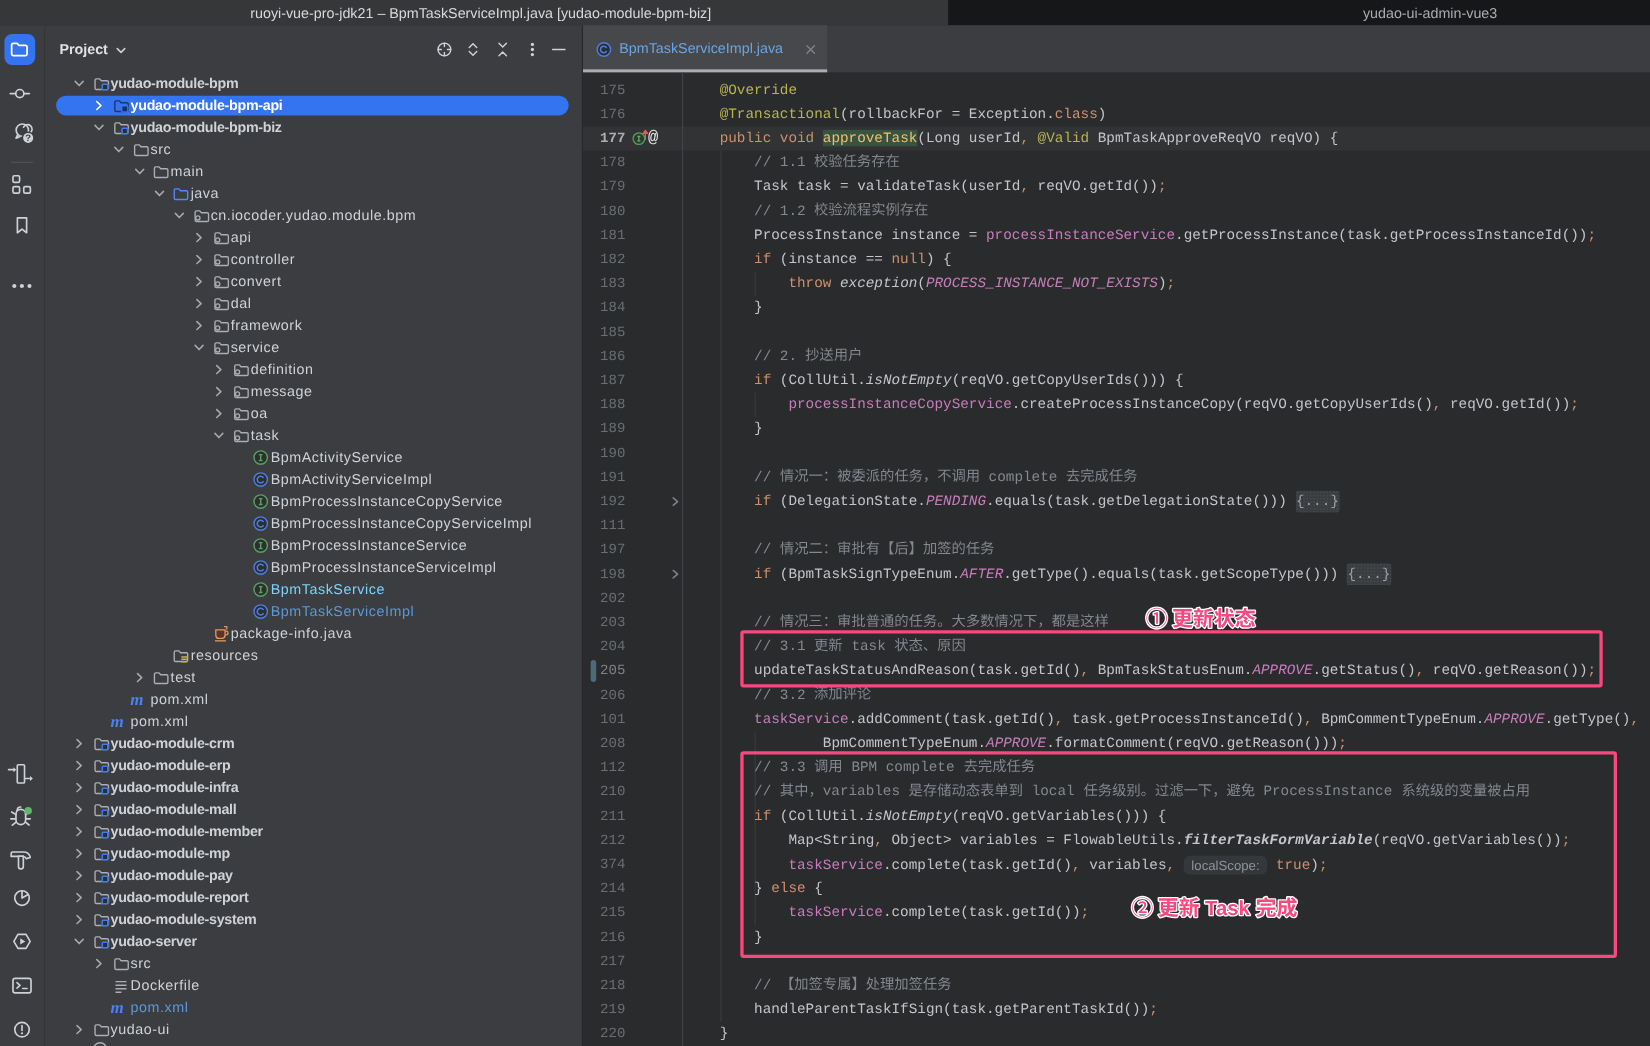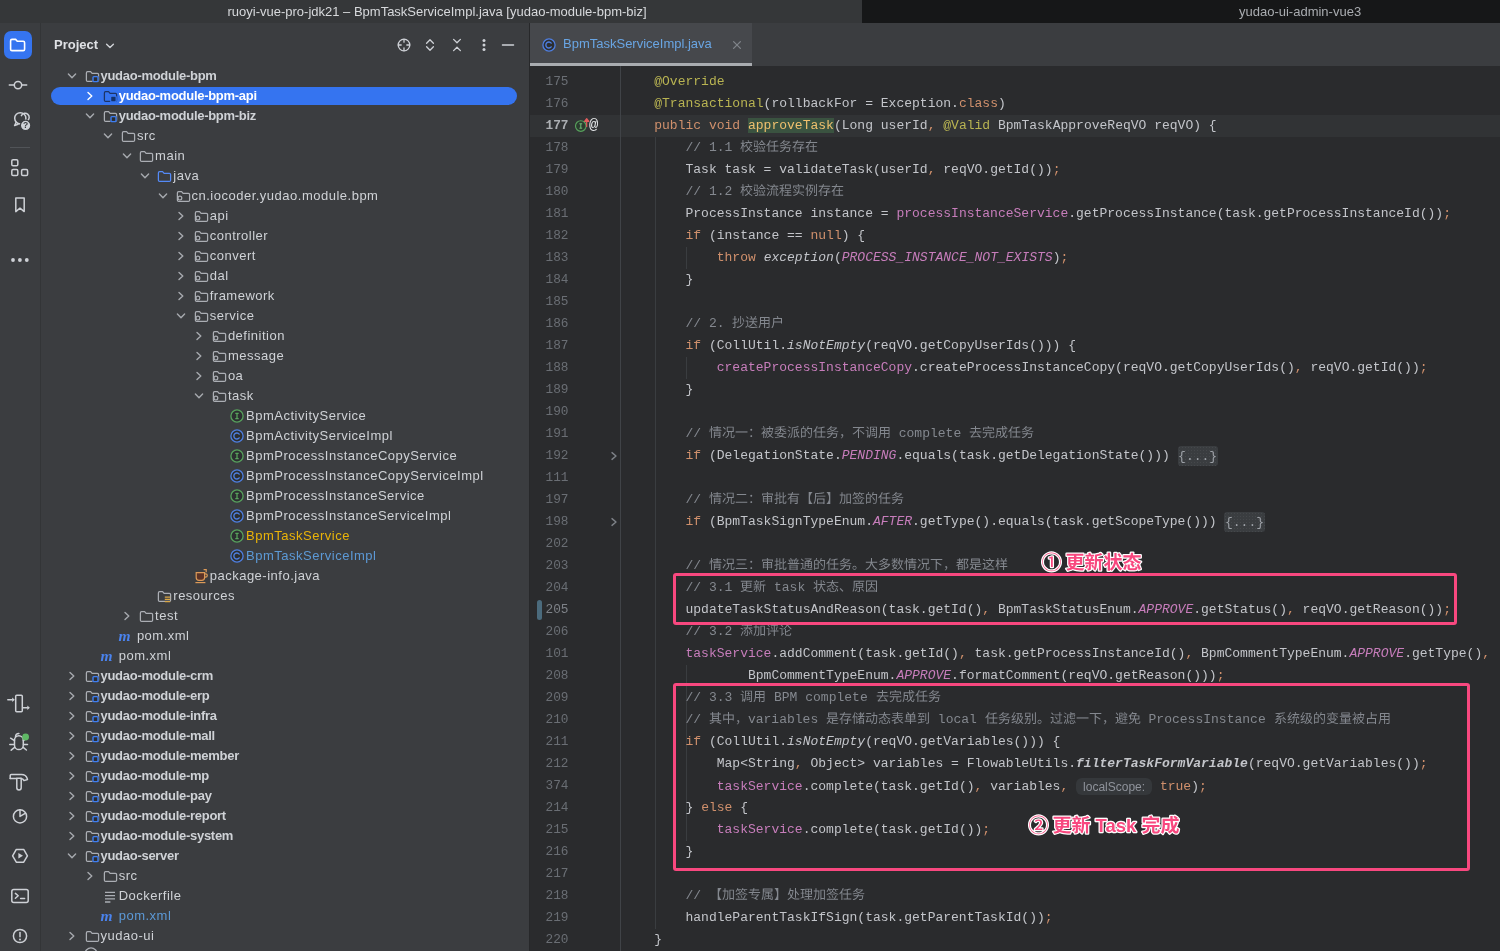--- a/index.html
+++ b/index.html
@@ -448,21 +448,21 @@
         <circle cx="8" cy="8" r="6.1" fill="#2c2e30" stroke="#4e7ee0" stroke-width="1.3"></circle>
         <path d="M10.2 6.1a3 3 0 1 0 0 3.8" stroke="#4e7ee0" stroke-width="1.4" fill="none" stroke-linecap="round"></path>
       </svg>
 <span class="txt " style="left:246.1px;color:#cfd2d6">BpmProcessInstanceServiceImpl</span>
 </div>
 <div class="trow" style="top:526px">
 <svg class="abs" style="left:229.1px;top:2px" width="16" height="16" viewBox="0 0 16 16">
         <circle cx="8" cy="8" r="6.1" fill="#2c2e30" stroke="#57a15c" stroke-width="1.3"></circle>
         <path d="M6.3 5.3h3.4M6.3 10.7h3.4M8 5.3v5.4" stroke="#57a15c" stroke-width="1.3" fill="none"></path>
       </svg>
-<span class="txt " style="left:246.1px;color:#eab308">BpmTaskService</span>
+<span class="txt " style="left:246.1px;color:#7dd3fc">BpmTaskService</span>
 </div>
 <div class="trow" style="top:546px">
 <svg class="abs" style="left:229.1px;top:2px" width="16" height="16" viewBox="0 0 16 16">
         <circle cx="8" cy="8" r="6.1" fill="#2c2e30" stroke="#4e7ee0" stroke-width="1.3"></circle>
         <path d="M10.2 6.1a3 3 0 1 0 0 3.8" stroke="#4e7ee0" stroke-width="1.4" fill="none" stroke-linecap="round"></path>
       </svg>
 <span class="txt " style="left:246.1px;color:#5c99d6">BpmTaskServiceImpl</span>
 </div>
 <div class="trow" style="top:566px">
 <svg class="abs" style="left:192.7px;top:2px" width="16" height="16" viewBox="0 0 16 16">
@@ -687,21 +687,21 @@
 <div class="abs ln" style="left:530px;top:467px;color:#6a6e74">111</div>
 <div class="abs ln" style="left:530px;top:489px;color:#6a6e74">197</div>
 <div class="abs ln" style="left:530px;top:511px;color:#6a6e74">198</div>
 <div class="abs ln" style="left:530px;top:533px;color:#6a6e74">202</div>
 <div class="abs ln" style="left:530px;top:555px;color:#6a6e74">203</div>
 <div class="abs ln" style="left:530px;top:577px;color:#6a6e74">204</div>
 <div class="abs ln" style="left:530px;top:599px;color:#7e8288">205</div>
 <div class="abs ln" style="left:530px;top:621px;color:#6a6e74">206</div>
 <div class="abs ln" style="left:530px;top:643px;color:#6a6e74">101</div>
 <div class="abs ln" style="left:530px;top:665px;color:#6a6e74">208</div>
-<div class="abs ln" style="left:530px;top:687px;color:#6a6e74">209</div>
+<div class="abs ln" style="left:530px;top:687px;color:#6a6e74">112</div>
 <div class="abs ln" style="left:530px;top:709px;color:#6a6e74">210</div>
 <div class="abs ln" style="left:530px;top:731px;color:#6a6e74">211</div>
 <div class="abs ln" style="left:530px;top:753px;color:#6a6e74">212</div>
 <div class="abs ln" style="left:530px;top:775px;color:#6a6e74">374</div>
 <div class="abs ln" style="left:530px;top:797px;color:#6a6e74">214</div>
 <div class="abs ln" style="left:530px;top:819px;color:#6a6e74">215</div>
 <div class="abs ln" style="left:530px;top:841px;color:#6a6e74">216</div>
 <div class="abs ln" style="left:530px;top:863px;color:#6a6e74">217</div>
 <div class="abs ln" style="left:530px;top:885px;color:#6a6e74">218</div>
 <div class="abs ln" style="left:530px;top:907px;color:#6a6e74">219</div>
@@ -760,21 +760,21 @@
 <div class="abs mono" style="left:685.506px;top:313px"><span class="c">// 2. </span><span class="cj"><svg width="13" height="16" viewBox="0 0 13 16">
           <use href="#r6284" fill="#84888f"></use>
         </svg></span><span class="cj"><svg width="13" height="16" viewBox="0 0 13 16">
           <use href="#r9001" fill="#84888f"></use>
         </svg></span><span class="cj"><svg width="13" height="16" viewBox="0 0 13 16">
           <use href="#r7528" fill="#84888f"></use>
         </svg></span><span class="cj"><svg width="13" height="16" viewBox="0 0 13 16">
           <use href="#r6237" fill="#84888f"></use>
         </svg></span></div>
 <div class="abs mono" style="left:685.506px;top:335px"><span class="k">if</span><span> (CollUtil.</span><span class="i">isNotEmpty</span><span>(reqVO.getCopyUserIds())) {</span></div>
-<div class="abs mono" style="left:716.76px;top:357px"><span class="f">createProcessInstanceCopy</span><span>.createProcessInstanceCopy(reqVO.getCopyUserIds()</span><span class="k">,</span><span> reqVO.getId())</span><span class="k">;</span></div>
+<div class="abs mono" style="left:716.76px;top:357px"><span class="f">processInstanceCopyService</span><span>.createProcessInstanceCopy(reqVO.getCopyUserIds()</span><span class="k">,</span><span> reqVO.getId())</span><span class="k">;</span></div>
 <div class="abs mono" style="left:685.506px;top:379px"><span>}</span></div>
 <div class="abs mono" style="left:685.506px;top:423px"><span class="c">// </span><span class="cj"><svg width="13" height="16" viewBox="0 0 13 16">
           <use href="#r60c5" fill="#84888f"></use>
         </svg></span><span class="cj"><svg width="13" height="16" viewBox="0 0 13 16">
           <use href="#r51b5" fill="#84888f"></use>
         </svg></span><span class="cj"><svg width="13" height="16" viewBox="0 0 13 16">
           <use href="#r4e00" fill="#84888f"></use>
         </svg></span><span class="cj"><svg width="13" height="16" viewBox="0 0 13 16">
           <use href="#rff1a" fill="#84888f"></use>
         </svg></span><span class="cj"><svg width="13" height="16" viewBox="0 0 13 16">

